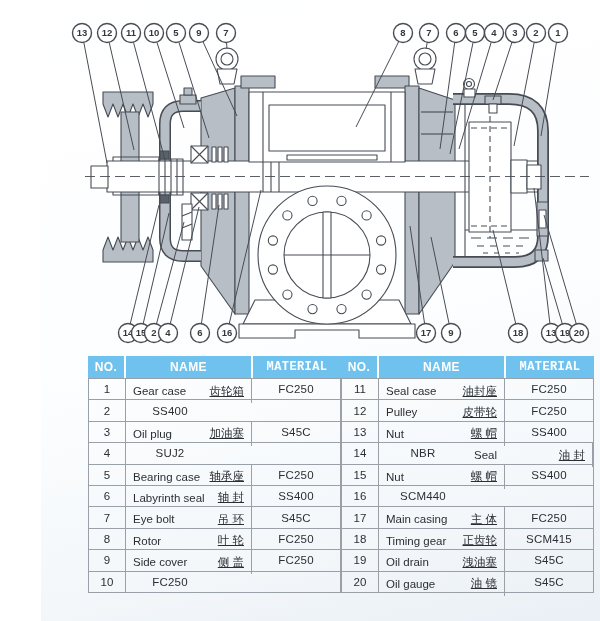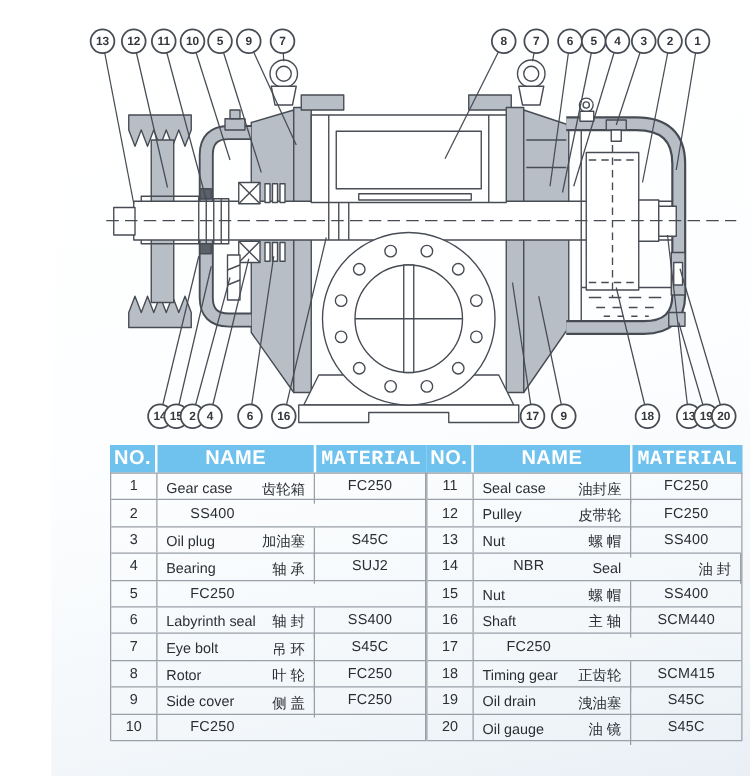--- a/index.html
+++ b/index.html
@@ -7,39 +7,39 @@
     position:relative;width:587px;height:621px;overflow:hidden;
     background:linear-gradient(168deg,#ffffff 0%,#fdfeff 50%,#f3f7fa 82%,#e9eff5 100%);
     font-family:"Liberation Sans","DejaVu Sans",sans-serif;
     margin-left:41px;
   }
   svg.diagram{position:absolute;left:0;top:0;}
   .parts-table{position:absolute;left:47px;top:356px;width:506px;display:flex;}
   .half{width:253px;display:flex;flex-direction:column;}
   .thead{display:flex;gap:2px;height:22px;margin-bottom:0;}
   .th{
-    background:#6fc2ee;color:#ffffff;font-size:16px;font-weight:bold;
+    background:#6fc2ee;color:#ffffff;font-size:12px;font-weight:bold;
     letter-spacing:.4px;display:flex;align-items:center;justify-content:center;
   }
   .th.no{width:36px;}
   .th.name{flex:1;}
   .th.mat{width:88px;font-family:Liberation Mono, monospace;}
   .tbody{
     border-left:1px solid #99a0a7;border-right:1px solid #99a0a7;
     border-top:1px solid #99a0a7;
   }
   .trow{
     display:flex;height:20.4px;border-bottom:1px solid #99a0a7;
     font-size:11.5px;color:#2b2f34;
   }
   .td{display:flex;align-items:center;justify-content:center;}
   .td.no{width:36px;border-right:1px solid #99a0a7;}
   .td.name{flex:1;justify-content:space-between;padding:12px 7px;border-right:1px solid #99a0a7;}
   .td.mat{width:88px;letter-spacing:.2px;}
-  .zh{white-space:pre;}
+  .zh{white-space:pre;text-decoration:underline;}
 </style>
 </head>
 <body>
 
 <div class="page">
 
   <svg class="diagram" width="600" height="350" viewBox="0 0 600 350">
     <g stroke="#474c54" stroke-width="1.1" fill="none" stroke-linejoin="round">
 
       <polygon points="160,98 194,88 194,314 160,266" fill="#b8bec6"></polygon>
@@ -289,28 +289,28 @@
           <div class="trow">
             <div class="td no">3</div>
             <div class="td name">
               <span>Oil plug</span>
               <span class="zh">加油塞</span>
             </div>
             <div class="td mat">S45C</div>
           </div>
           <div class="trow">
             <div class="td no">4</div>
-            <div class="td name">
-              <span>Bearing</span>
-              <span class="zh">轴 承</span>
-            </div>
             <div class="td mat">SUJ2</div>
           </div>
           <div class="trow">
             <div class="td no">5</div>
+            <div class="td name">
+              <span>Bearing case</span>
+              <span class="zh">轴承座</span>
+            </div>
             <div class="td mat">FC250</div>
           </div>
           <div class="trow">
             <div class="td no">6</div>
             <div class="td name">
               <span>Labyrinth seal</span>
               <span class="zh">轴 封</span>
             </div>
             <div class="td mat">SS400</div>
           </div>
@@ -386,28 +386,28 @@
           <div class="trow">
             <div class="td no">15</div>
             <div class="td name">
               <span>Nut</span>
               <span class="zh">螺 帽</span>
             </div>
             <div class="td mat">SS400</div>
           </div>
           <div class="trow">
             <div class="td no">16</div>
-            <div class="td name">
-              <span>Shaft</span>
-              <span class="zh">主 轴</span>
-            </div>
             <div class="td mat">SCM440</div>
           </div>
           <div class="trow">
             <div class="td no">17</div>
+            <div class="td name">
+              <span>Main casing</span>
+              <span class="zh">主 体</span>
+            </div>
             <div class="td mat">FC250</div>
           </div>
           <div class="trow">
             <div class="td no">18</div>
             <div class="td name">
               <span>Timing gear</span>
               <span class="zh">正齿轮</span>
             </div>
             <div class="td mat">SCM415</div>
           </div>

